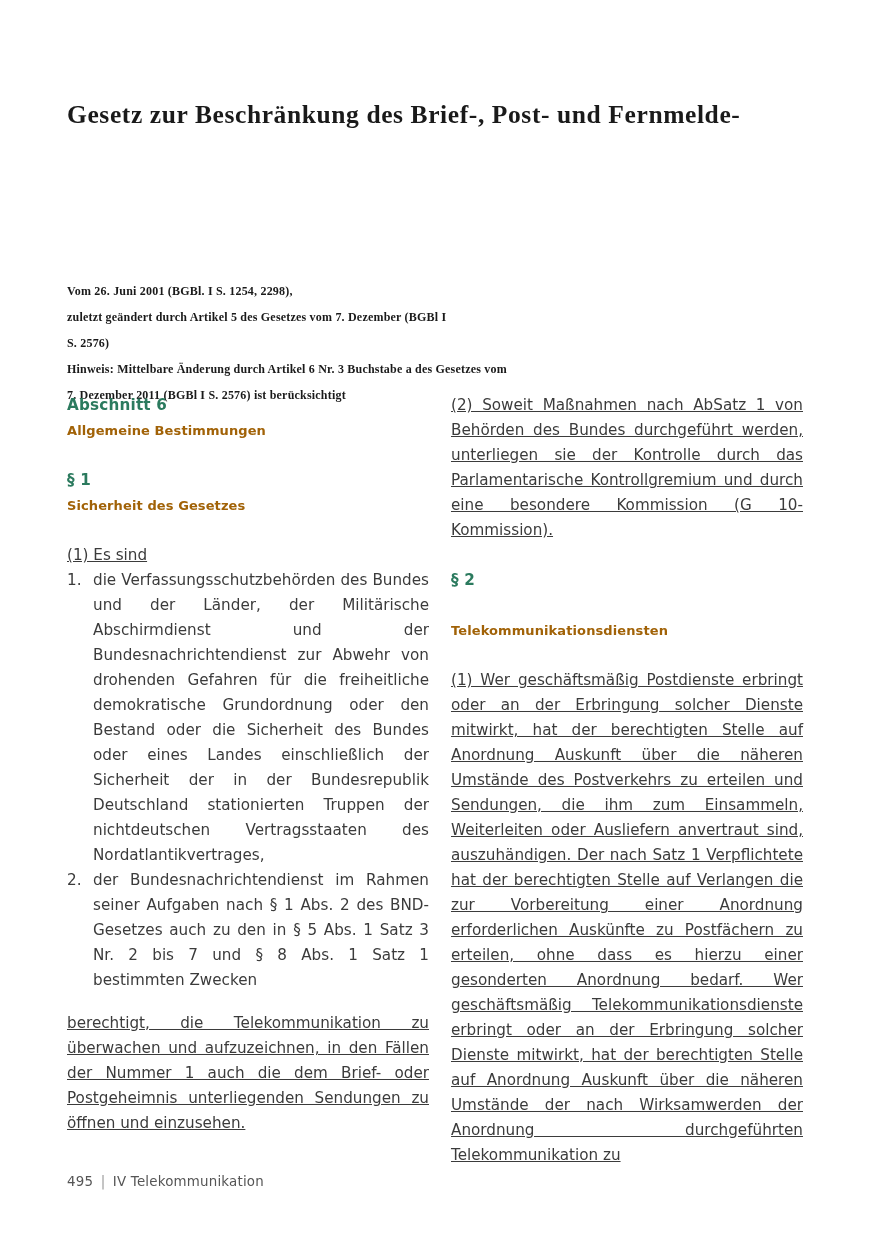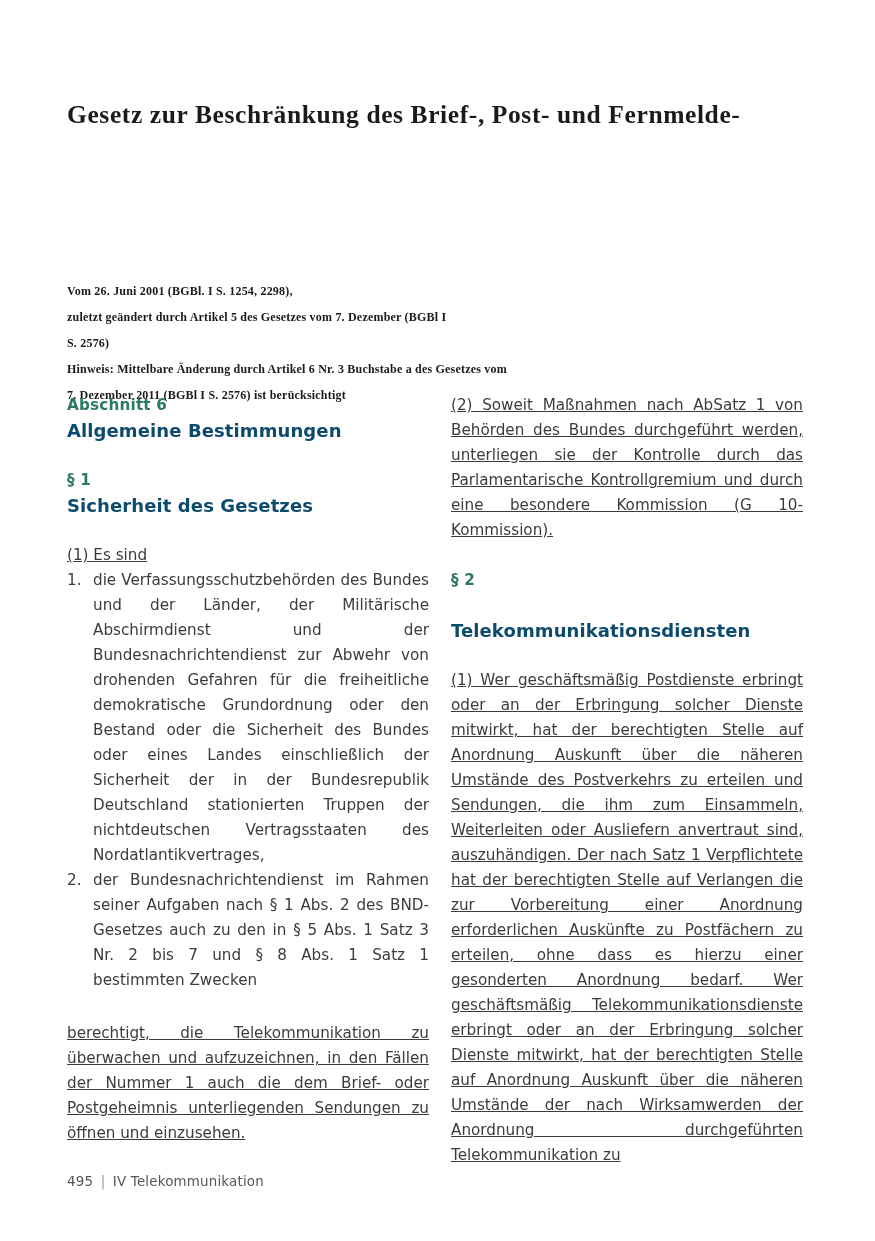--- a/index.html
+++ b/index.html
@@ -68,23 +68,23 @@
   .col-right { left: 451px; width: 352px; }
 
   .sec-marker {
     color: #2b7a5e;
     font-weight: 700;
     font-size: 15.2px;
     line-height: 25px;
     letter-spacing: 0.2px;
   }
   .sec-title {
-    color: #0c4a6e;
+    color: #a16207;
     font-weight: 700;
-    font-size: 18px;
+    font-size: 13px;
     line-height: 25px;
     text-align: left;
     letter-spacing: 0.1px;
   }
 
   .para { margin: 0; text-align: justify; text-decoration: underline; }
 
   .gap-lg { height: 25px; }
 
   
@@ -103,21 +103,21 @@
     position: absolute;
     left: 0;
     top: 0;
     width: 20px;
     text-align: left;
     color: #3b3b3b;
   }
   .numlist li .item-text { display: block; }
 
   
-  .tail-left { margin-top: 28px; }
+  .tail-left { margin-top: 18px; }
 
   
   .footer {
     position: absolute;
     left: 67px;
     top: 1173px;
     font-size: 13.4px;
     line-height: 18px;
     color: #555555;
     letter-spacing: 0.2px;

